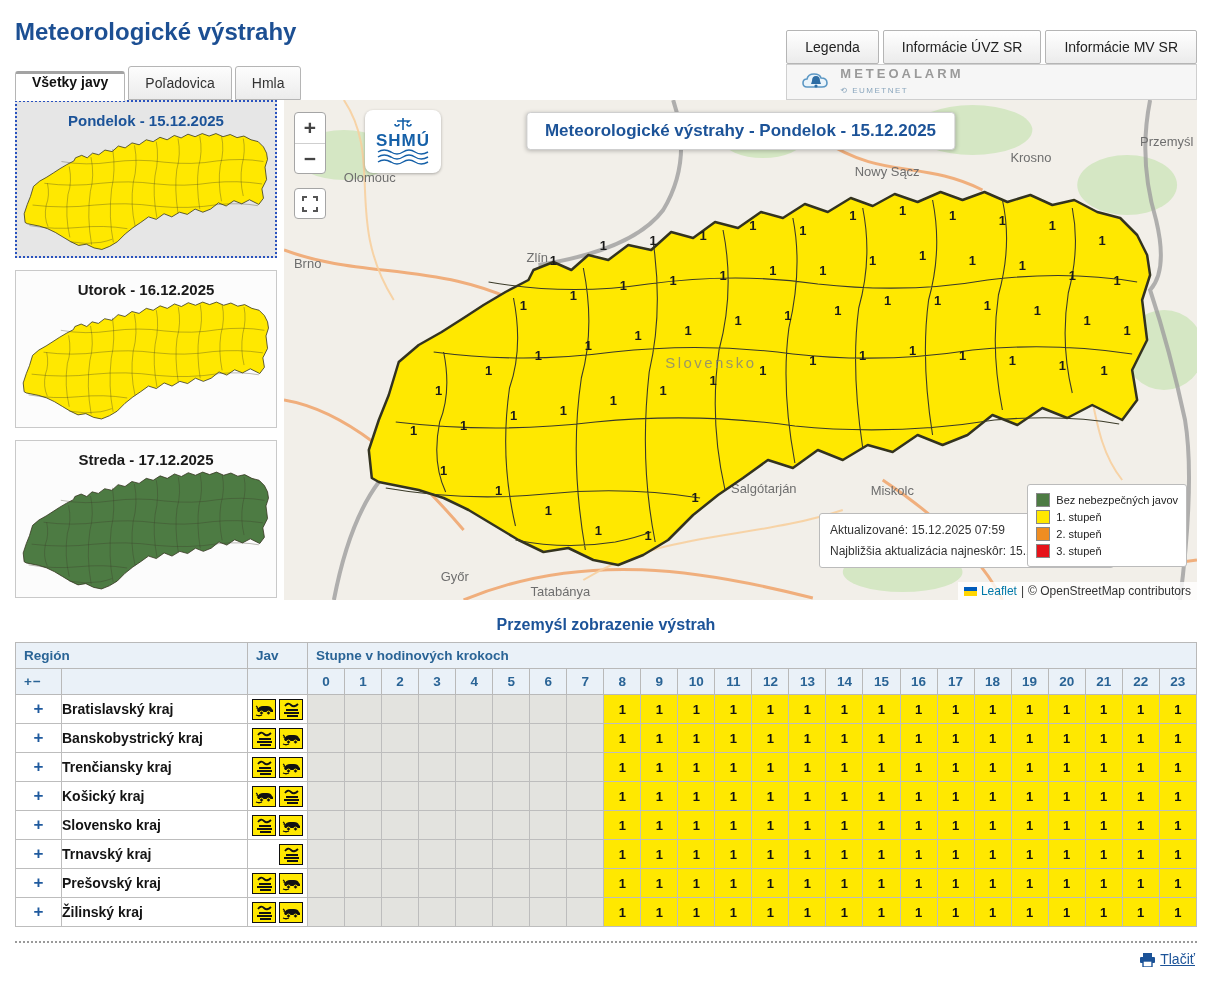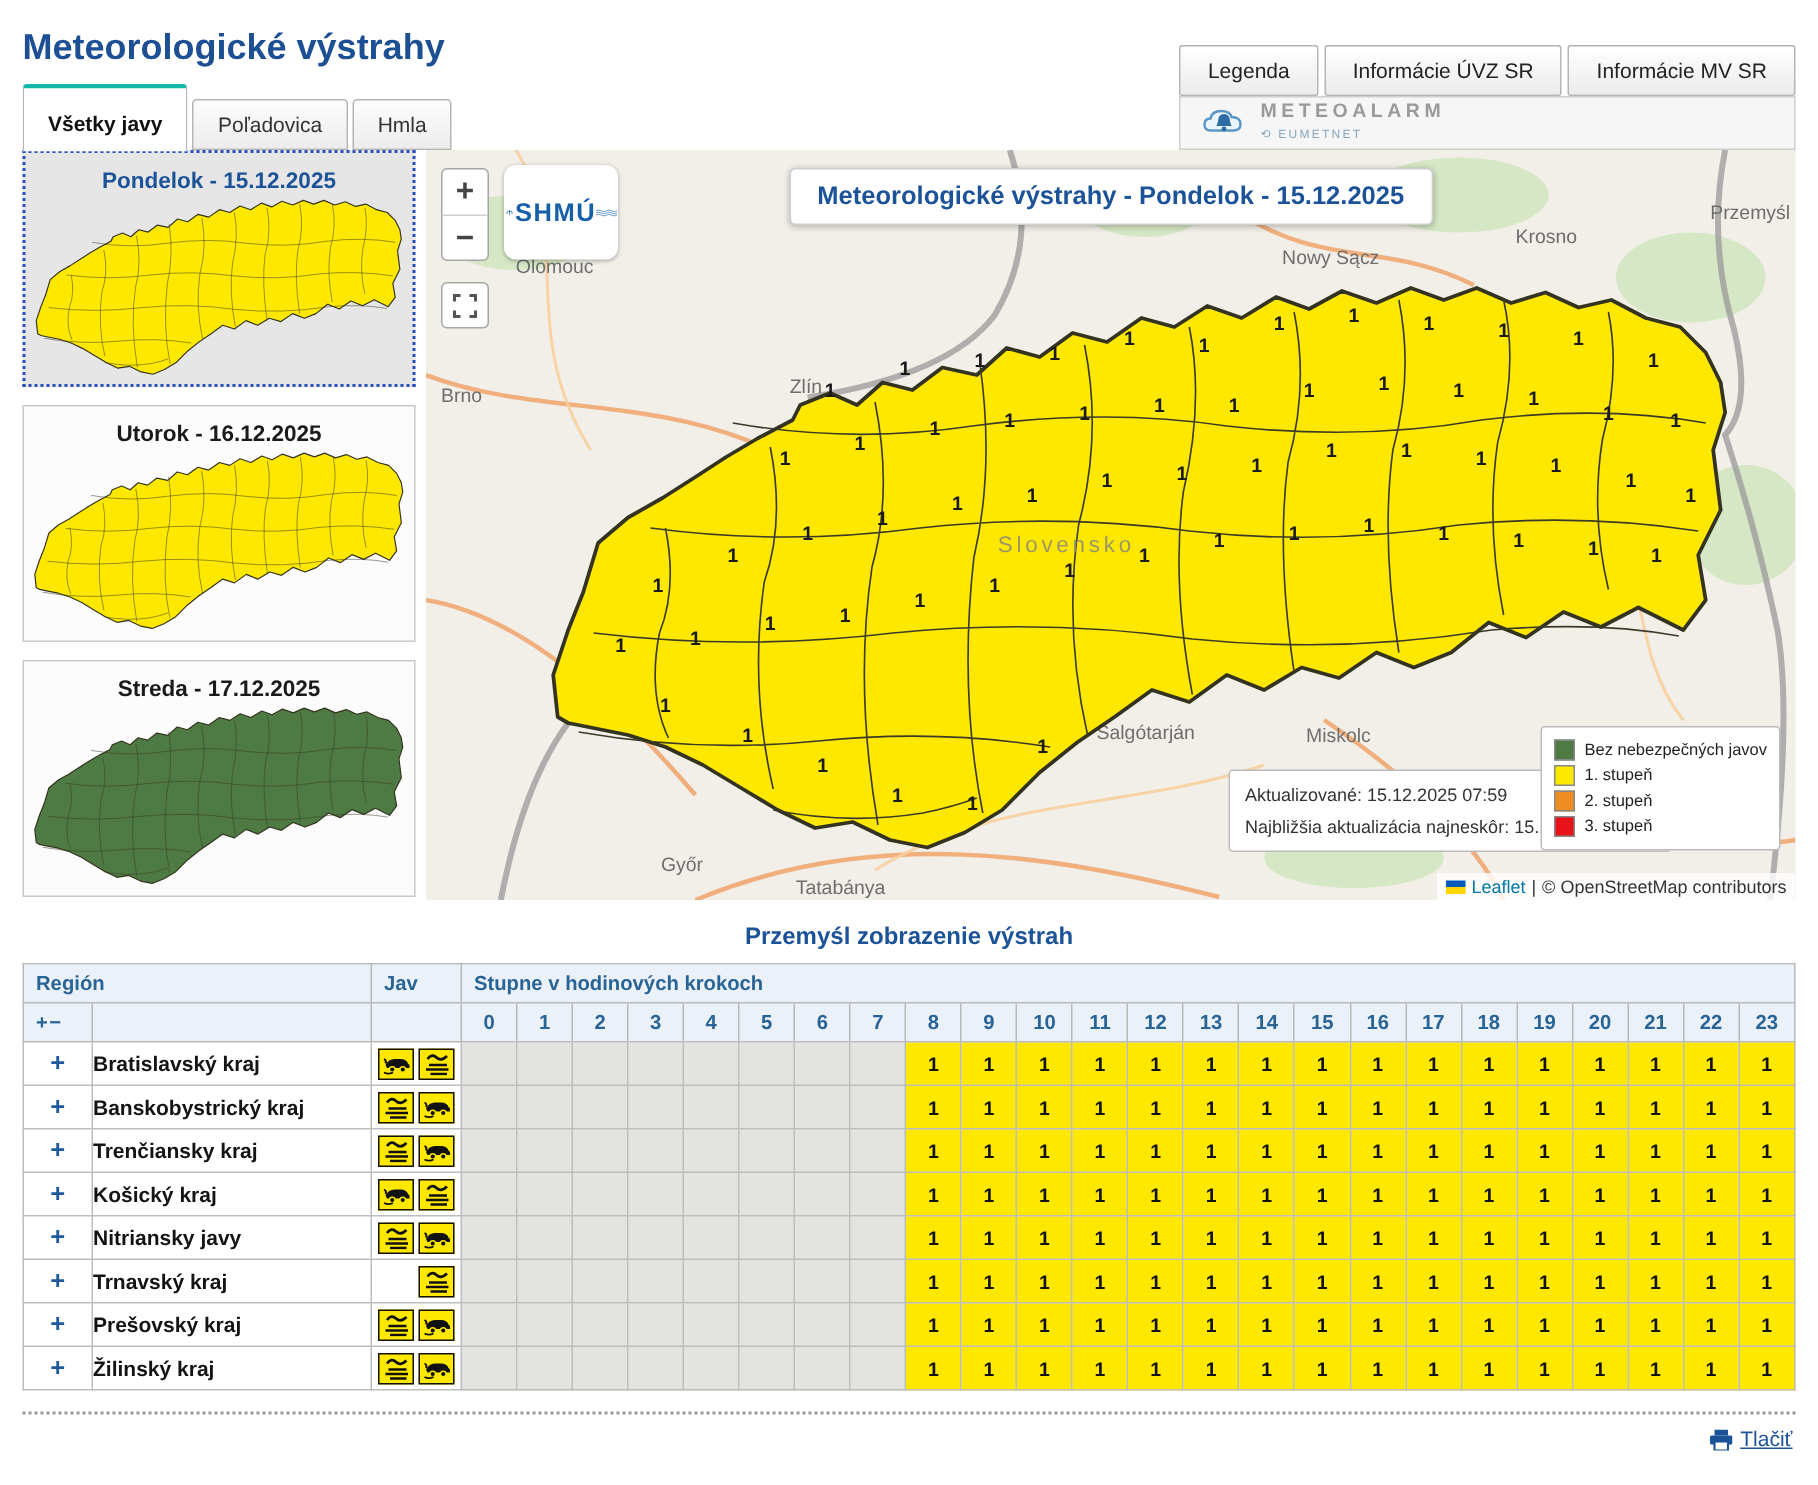--- a/index.html
+++ b/index.html
@@ -8,22 +8,22 @@
   .page { padding:12px 15px 10px; }
 
   
   .page-title { font-size:24px; font-weight:bold; color:#1c4f93; margin:6px 0 16px; }
 
   
   .tabbar { display:flex; align-items:flex-end; height:38px; }
   .tab { border:1px solid #b5b5b5; border-bottom:1px solid #b5b5b5;
          background:linear-gradient(#fdfdfd,#ececec); padding:8px 16px; font-size:14px;
          margin-right:3px; border-radius:3px 3px 0 0; color:#333; cursor:pointer; }
-  .tab.active { background:#fff; border-top:3px solid #14b8a6; border-bottom:1px solid #fff;
-         font-weight:bold; color:#111; padding-top:15px; padding-bottom:10px; position:relative; top:1px; }
+  .tab.active { background:#fff; border-top:3px solid #a3a3a3; border-bottom:1px solid #fff;
+         font-weight:bold; color:#111; padding-top:0; padding-bottom:10px; position:relative; top:1px; }
   .tabbar-right { margin-left:auto; display:flex; align-items:stretch;flex-direction:column; }
   .toolbtn { border:1px solid #b5b5b5; background:linear-gradient(#ffffff,#ebebeb);
          padding:8px 18px; font-size:14px; color:#222; margin-left:4px; cursor:pointer; border-radius:2px; }
   .meteoalarm { border:1px solid #cfcfcf; background:#f6f6f6; margin-left:4px; padding:2px 14px;
          display:flex; align-items:center; gap:9px; cursor:pointer; }
   .ma-text { line-height:1.05; }
   .ma-title { font-size:13px; font-weight:bold; letter-spacing:3px; color:#9a9a9a; }
   .ma-sub { font-size:8px; letter-spacing:1.5px; color:#8aa6bd; }
 
   
@@ -44,22 +44,22 @@
   .map-title { position:absolute; top:12px; left:50%; transform:translateX(-50%);
          background:#fff; border:1px solid #cfcfcf; border-radius:4px; box-shadow:0 1px 4px rgba(0,0,0,.25);
          padding:8px 18px; font-size:17px; font-weight:bold; color:#1c5398; white-space:nowrap; }
   .zoomctl { position:absolute; left:10px; top:12px; width:32px; background:#fff;
          border:1px solid #a5a5a5; border-radius:4px; overflow:hidden; }
   .zoombtn { display:block; width:100%; height:30px; text-align:center; font-size:21px; font-weight:bold;
          color:#444; line-height:29px; cursor:pointer; }
   .zoombtn + .zoombtn { border-top:1px solid #cfcfcf; }
   .fsctl { position:absolute; left:10px; top:88px; width:32px; height:31px; background:#fff;
          border:1px solid #a5a5a5; border-radius:4px; display:flex; align-items:center; justify-content:center; cursor:pointer; }
-  .shmu { position:absolute; left:52px; top:10px; width:76px; height:63px; background:#fff;
-         border-radius:8px; box-shadow:0 1px 3px rgba(0,0,0,.3); display:flex; flex-direction:row;
+  .shmu { position:absolute; left:81px; top:10px; width:76px; height:63px; background:#fff;
+         border-radius:8px; box-shadow:0 1px 3px rgba(0,0,0,.3); display:flex; flex-direction:column;
          align-items:center; justify-content:center; cursor:pointer; }
   .shmu-name { font-size:17px; font-weight:bold; color:#1560a8; letter-spacing:1px; line-height:1; }
   .legendbox { position:absolute; right:10px; bottom:33px; background:#fff; border:1px solid #bbb;
          border-radius:3px; padding:5px 8px; font-size:11px; color:#222; }
   .legend-row { display:flex; align-items:center; gap:6px; margin:3px 0; }
   .legend-swatch { width:14px; height:14px; border:1px solid #888; flex:0 0 auto; }
   .updatebox { position:absolute; left:535px; bottom:32px; background:#fff; border:1px solid #bbb;
          border-radius:3px; padding:6px 10px; font-size:12px; color:#333; line-height:1.7; white-space:nowrap; }
   .attribution { position:absolute; right:0; bottom:0; background:rgba(255,255,255,.8);
          font-size:12px; padding:2px 6px; color:#333; display:flex; align-items:center; gap:4px; }
@@ -588,21 +588,21 @@
           <td class="hour lvl">1</td>
           <td class="hour lvl">1</td>
           <td class="hour lvl">1</td>
           <td class="hour lvl">1</td>
           <td class="hour lvl">1</td>
           <td class="hour lvl">1</td>
           <td class="hour lvl">1</td>
         </tr>
         <tr>
           <td class="expand">+</td>
-          <td class="rname">Nitriansky javy</td>
+          <td class="rname">Slovensko kraj</td>
           <td class="jav">
             <span class="jav-in">
               <span class="jav-ico">
     <svg width="19" height="16" viewBox="0 0 19 16">
       <path d="M3 5 q3 -4 6 -1 q3 3 7 -1" stroke="#111" stroke-width="1.8" fill="none"></path>
       <path d="M4 9 h12 M2 12 h15 M5 15 h11" stroke="#111" stroke-width="1.8" fill="none"></path>
     </svg>
   </span>
               <span class="jav-ico">
     <svg width="19" height="16" viewBox="0 0 19 16">

